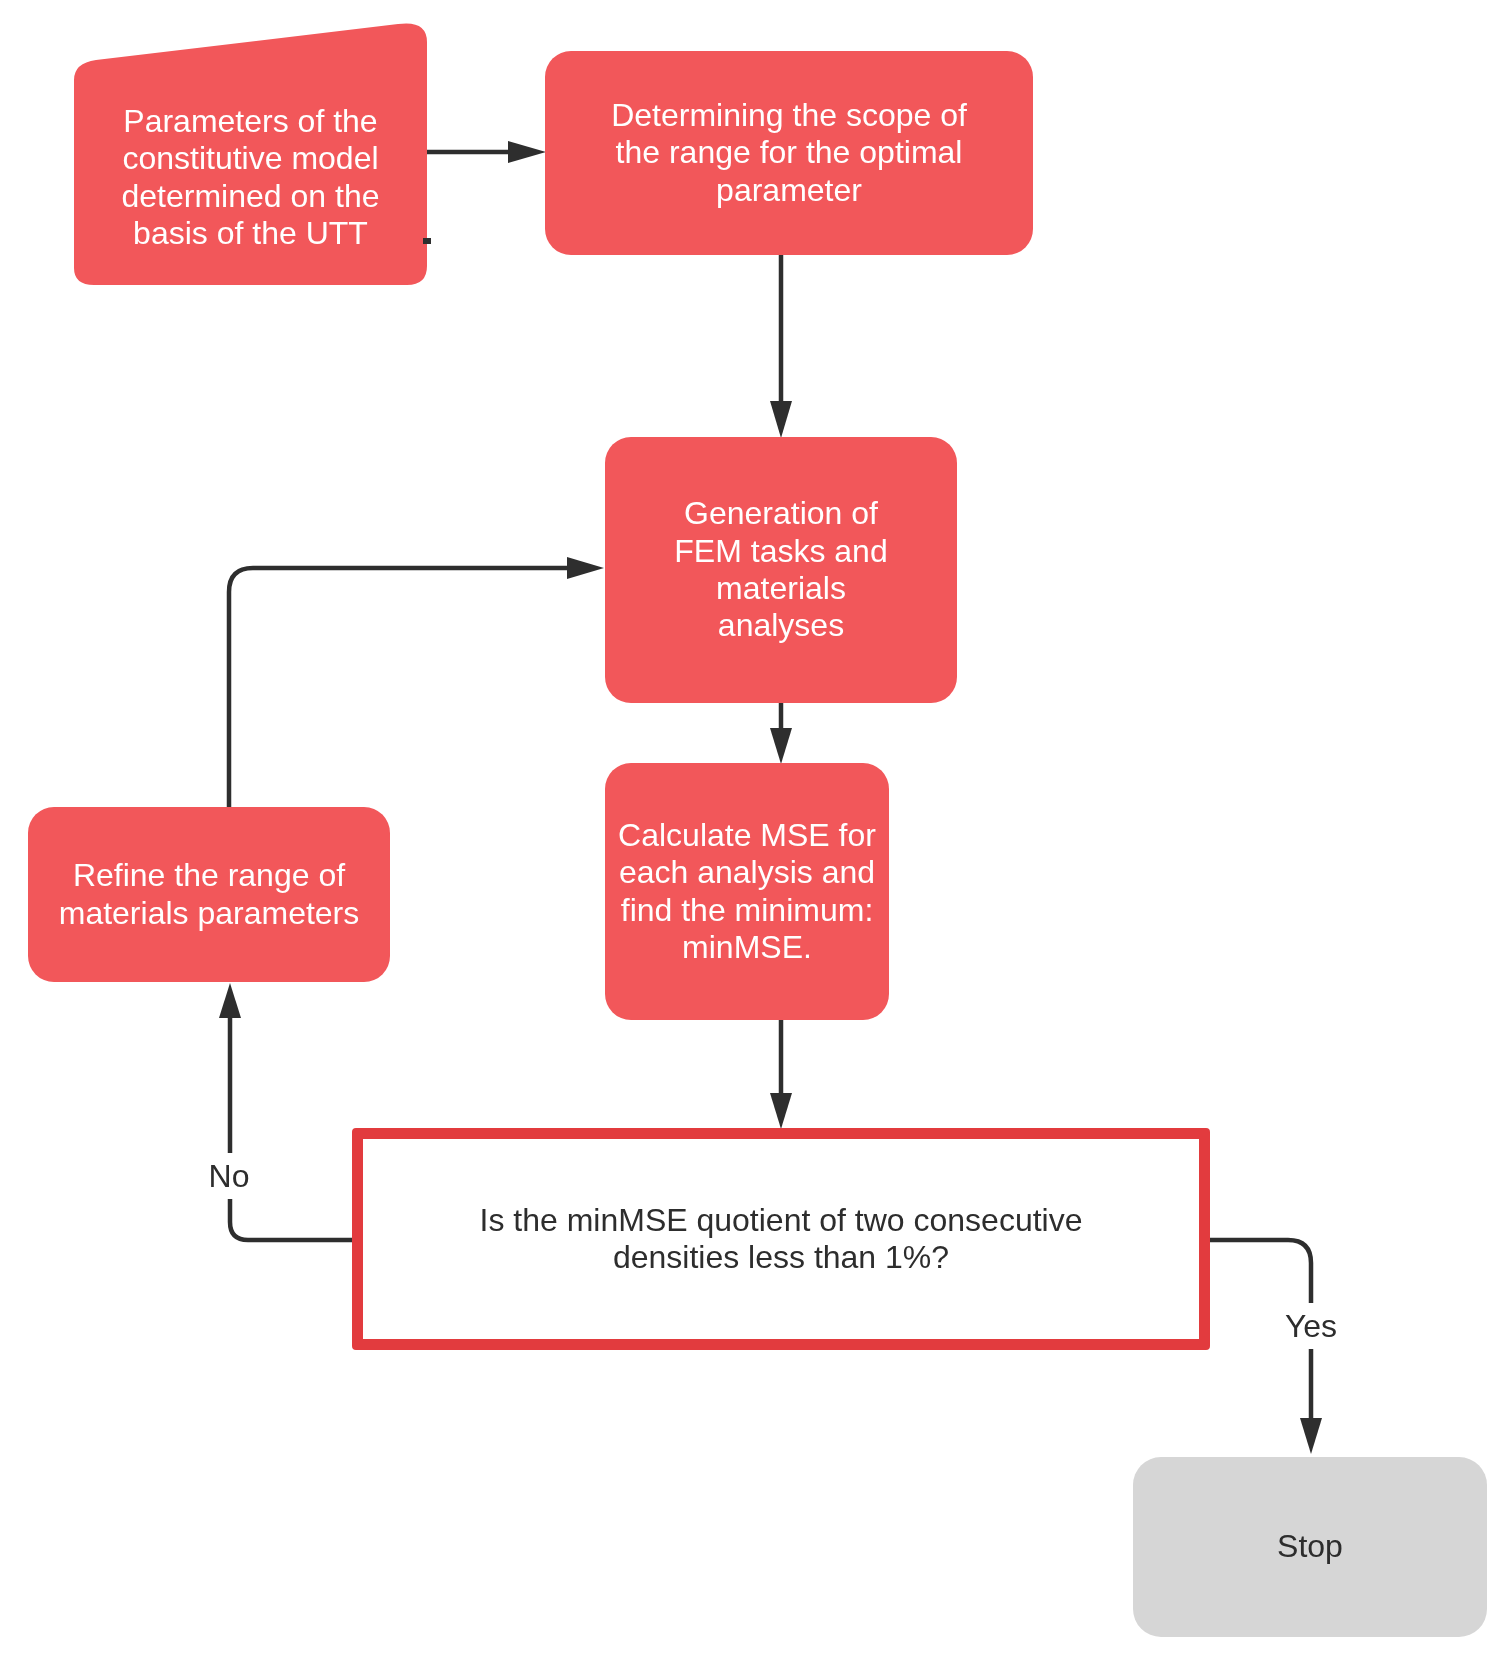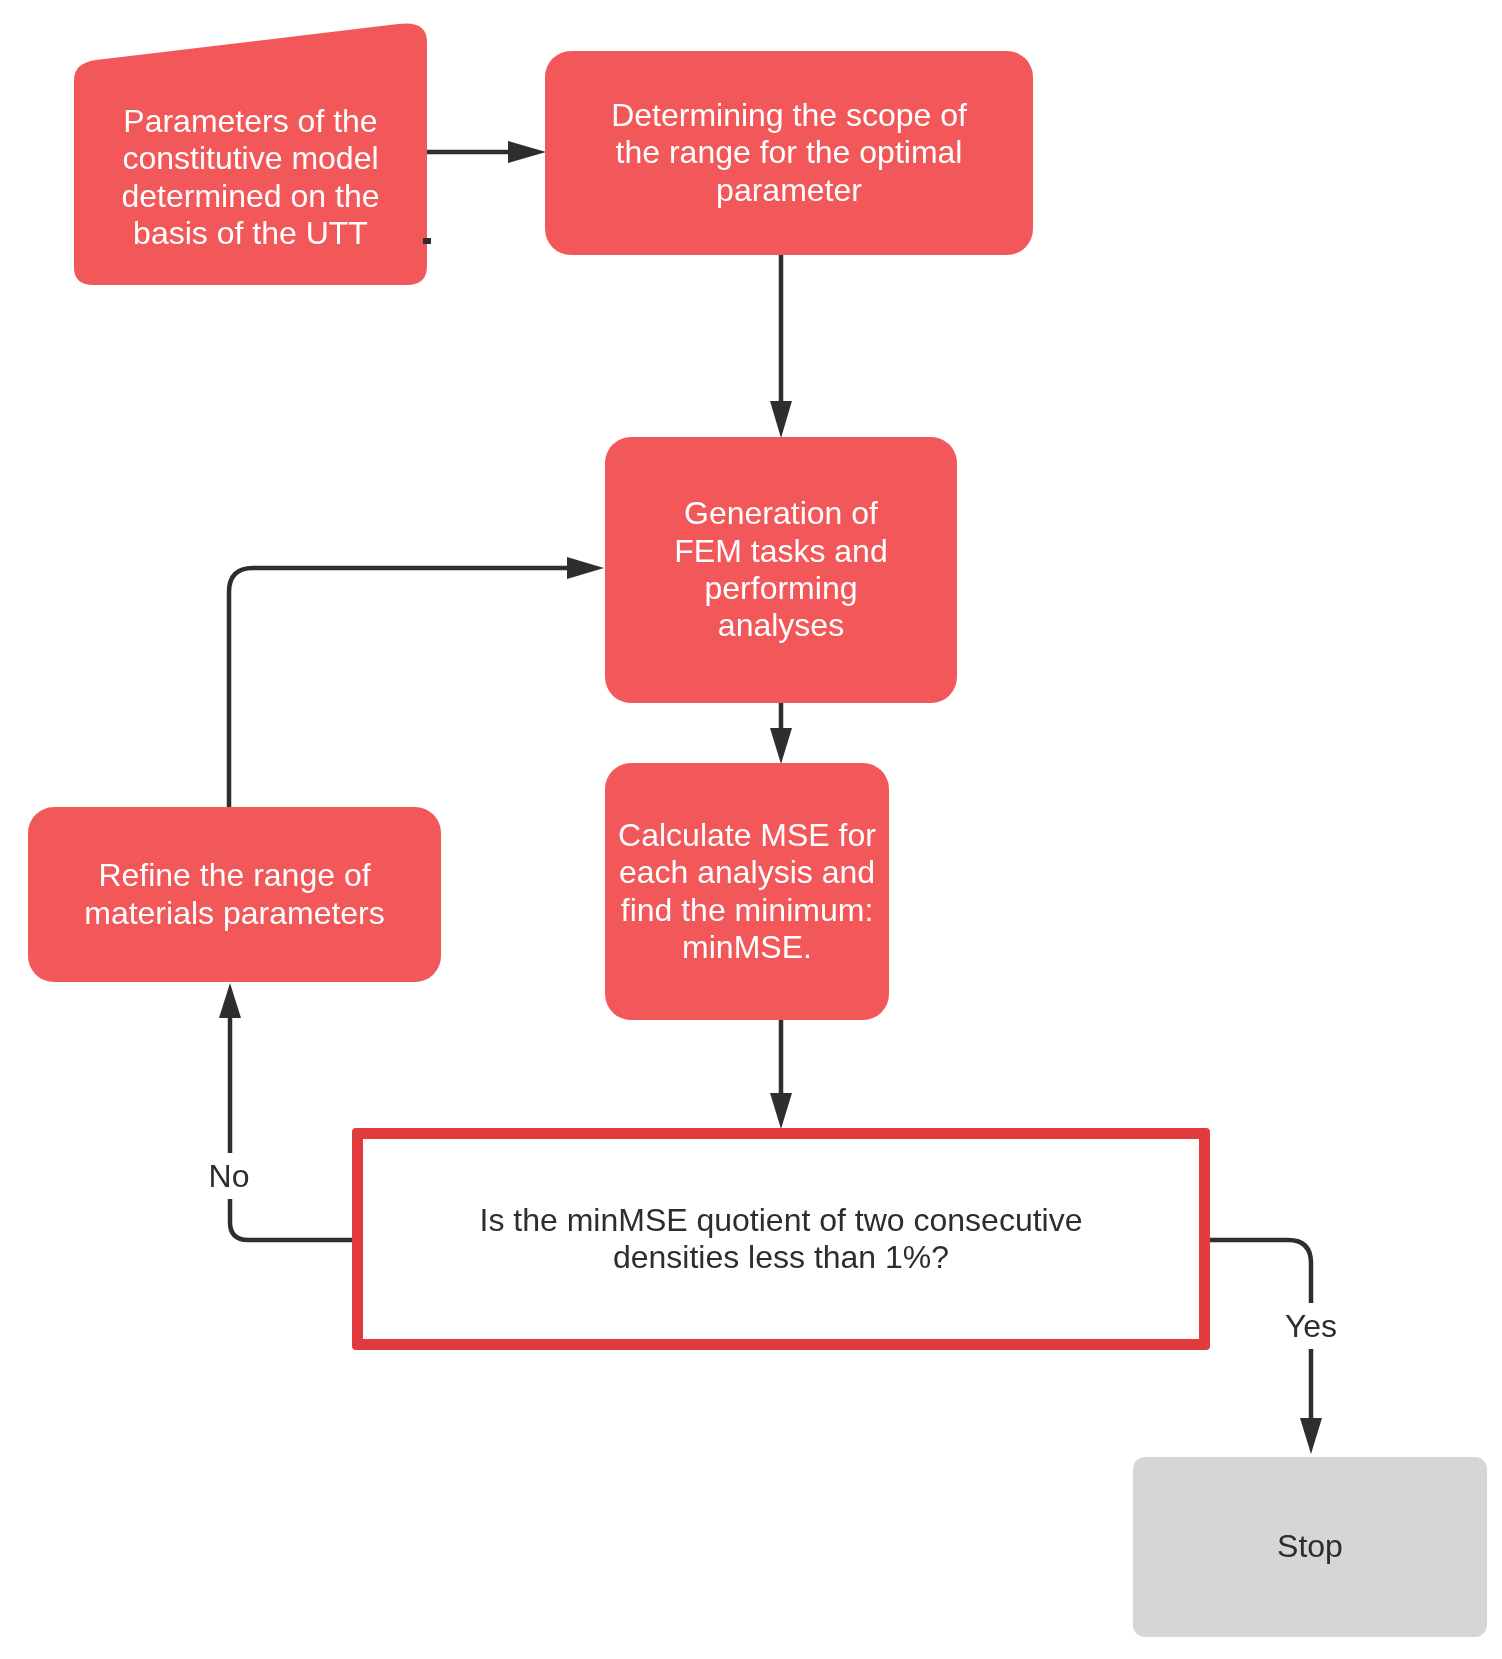--- a/index.html
+++ b/index.html
@@ -36,36 +36,36 @@
   .process{background:var(--node-fill);border-radius:26px;}
   .card-text{background:transparent;padding-top:14px;}
   .decision{
     background:var(--decision-fill);
     border:11px solid var(--decision-border);
     border-radius:4px;
     color:var(--text-dark);
   }
   .terminator{
     background:var(--stop-fill);
-    border-radius:12px;
+    border-radius:28px;
     color:var(--text-dark);
   }
   .edge-label{
     position:absolute;
     display:flex;align-items:center;justify-content:center;
     background:#FFFFFF;
     color:var(--text-dark);
     font-size:32px;line-height:1.2;
   }
   #node-start{left:74px;top:56px;width:353px;height:229px;}
   #node-scope{left:545px;top:51px;width:488px;height:204px;}
   #node-fem{left:605px;top:437px;width:352px;height:266px;}
   #node-mse{left:605px;top:763px;width:284px;height:257px;}
   #node-decision{left:352px;top:1128px;width:858px;height:222px;}
-  #node-refine{left:28px;top:807px;width:413px;height:175px;}
+  #node-refine{left:28px;top:807px;width:362px;height:175px;}
   #node-stop{left:1133px;top:1457px;width:354px;height:180px;}
   #label-no{left:198px;top:1153px;width:62px;height:46px;}
   #label-yes{left:1272px;top:1303px;width:78px;height:46px;}
 </style>
 </head>
 <body>
 
 <div class="stage">
 
   <svg class="wires" viewBox="0 0 1502 1659" aria-hidden="true">
@@ -99,21 +99,21 @@
 constitutive model
 determined on the
 basis of the UTT</div>
 
   <div class="node process" id="node-scope">Determining the scope of
 the range for the optimal
 parameter</div>
 
   <div class="node process" id="node-fem">Generation of
 FEM tasks and
-performing
+materials
 analyses</div>
 
   <div class="node process" id="node-mse">Calculate MSE for
 each analysis and
 find the minimum:
 minMSE.</div>
 
   <div class="node decision" id="node-decision">Is the minMSE quotient of two consecutive
 densities less than 1%?</div>
 

